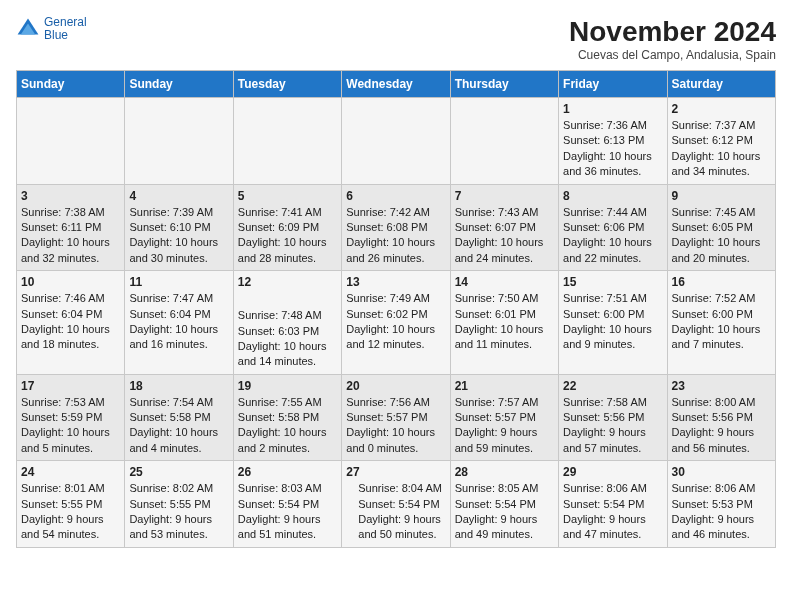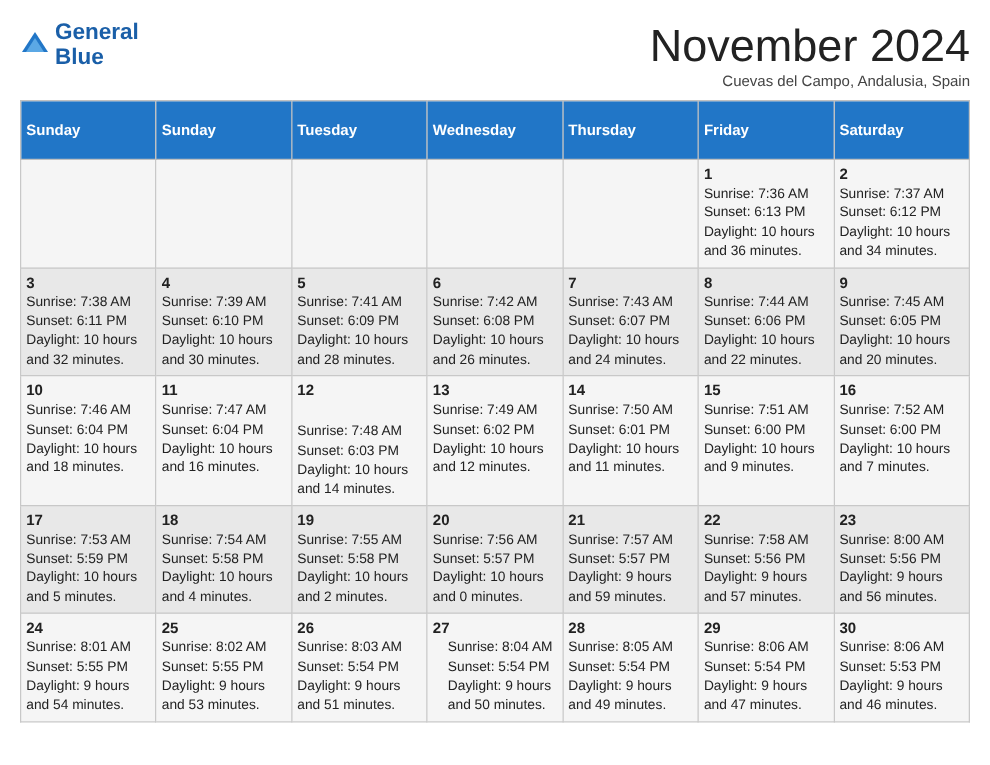--- a/index.html
+++ b/index.html
@@ -15,54 +15,54 @@
       justify-content: space-between;
       align-items: flex-start;
       margin-bottom: 8px;
     }
     .logo {
       display: flex;
       align-items: center;
       gap: 4px;
     }
     .logo-text {
-      font-size: 18px;
-      font-weight: bold;
+      font-size: 12px;
+      font-weight: normal;
       line-height: 1.1;
     }
     .logo-text span {
       color: #1a5fa8;
     }
     .logo-icon {
       width: 24px;
       height: 24px;
     }
     .title-block {
       text-align: right;
     }
     .month-title {
-      font-size: 36px;
-      font-weight: normal;
+      font-size: 28px;
+      font-weight: bold;
       color: #222;
     }
     .location-subtitle {
       font-size: 12px;
       color: #444;
     }
     table {
       width: 100%;
       border-collapse: collapse;
       table-layout: fixed;
     }
     thead tr th {
       background-color: #2176c7;
       color: #fff;
       font-size: 12px;
       font-weight: bold;
-      padding: 16px 4px;
+      padding: 6px 4px;
       text-align: left;
       border: 1px solid #c0c0c0;
     }
     tbody tr td {
       vertical-align: top;
       padding: 4px 4px;
       border: 1px solid #c8c8c8;
       font-size: 10px;
       color: #222;
       height: 80px;

